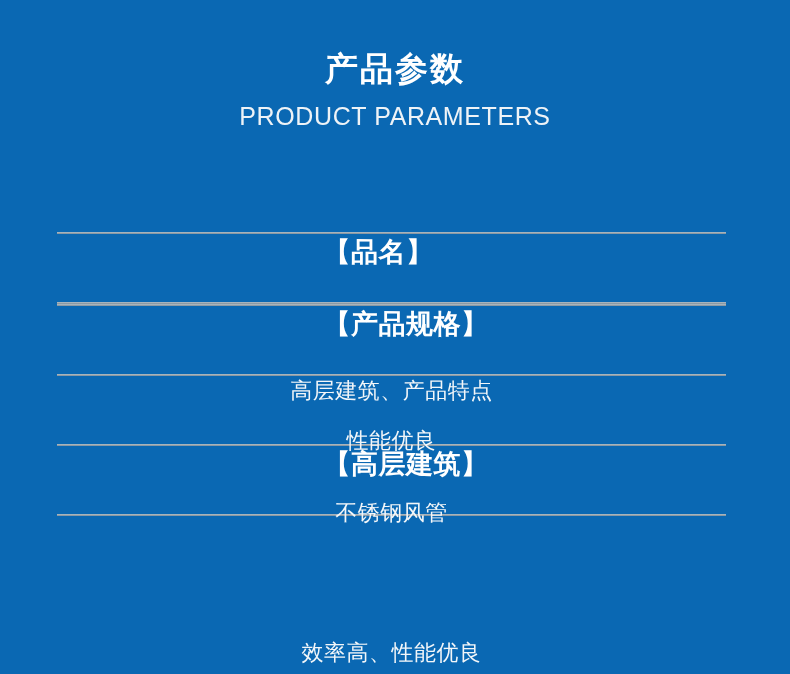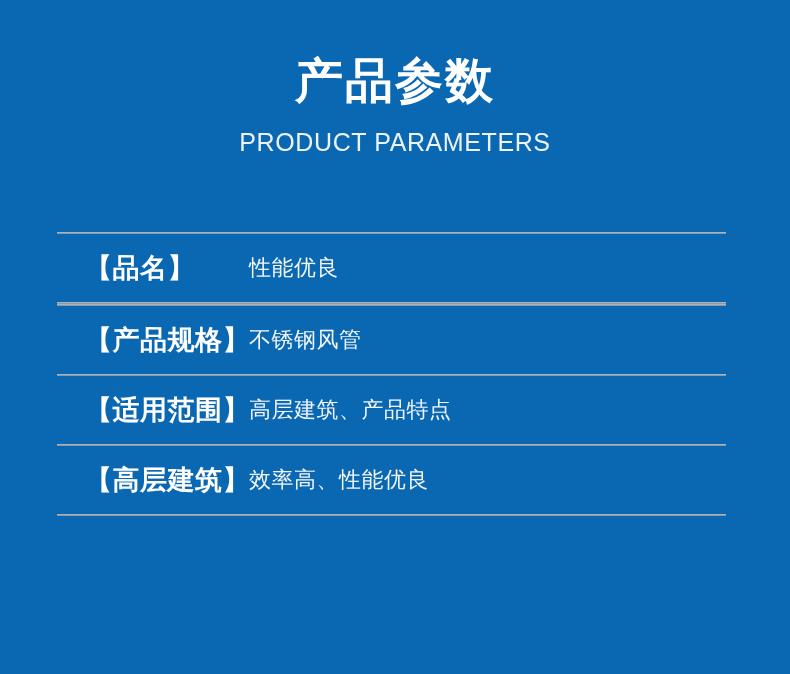--- a/index.html
+++ b/index.html
@@ -26,35 +26,35 @@
 
   
   .header {
     position: absolute;
     left: 0;
     top: 40px;
     width: 790px;
     text-align: center;
   }
   .header-title {
-    font-size: 48px;
+    font-size: 33px;
     line-height: 58px;
     font-weight: bold;
     color: #ffffff;
     letter-spacing: 2px;
-    margin: 12px;
+    margin: 0;
     font-family: "Liberation Sans", "DejaVu Sans", sans-serif;
   }
   .header-subtitle {
     font-size: 25px;
     line-height: 32px;
     font-weight: normal;
     color: #eef3f7;
     letter-spacing: 0.6px;
-    margin: 16px 0 0 0;
+    margin: 2px 0 0 0;
     font-family: "Liberation Sans", "DejaVu Sans", sans-serif;
   }
 
   
   .spec-table {
     position: absolute;
     left: 57px;
     top: 232px;
     width: 669px;
   }
@@ -62,20 +62,21 @@
     width: 100%;
     height: 2px;
     background: #9aa8b2;
     background: linear-gradient(to bottom, #b4c0c8 0%, #7d8d99 100%);
   }
   .spec-row {
     display: flex;
     align-items: center;
     height: 68px;
     box-sizing: border-box;
+    flex-direction: column;
   }
   .spec-label {
     width: 192px;
     flex: 0 0 192px;
     padding-left: 28px;
     box-sizing: border-box;
     font-size: 27px;
     font-weight: bold;
     color: #ffffff;
     white-space: nowrap;
@@ -118,21 +119,20 @@
     <div class="spec-divider"></div>
 
     <div class="spec-row">
       <div class="spec-label">【产品规格】</div>
       <div class="spec-value">不锈钢风管</div>
     </div>
 
     <div class="spec-divider"></div>
 
     <div class="spec-row">
-      <div class="spec-label">【适用范围】</div>
       <div class="spec-value">高层建筑、产品特点</div>
     </div>
 
     <div class="spec-divider"></div>
 
     <div class="spec-row">
       <div class="spec-label">【高层建筑】</div>
       <div class="spec-value">效率高、性能优良</div>
     </div>
 

